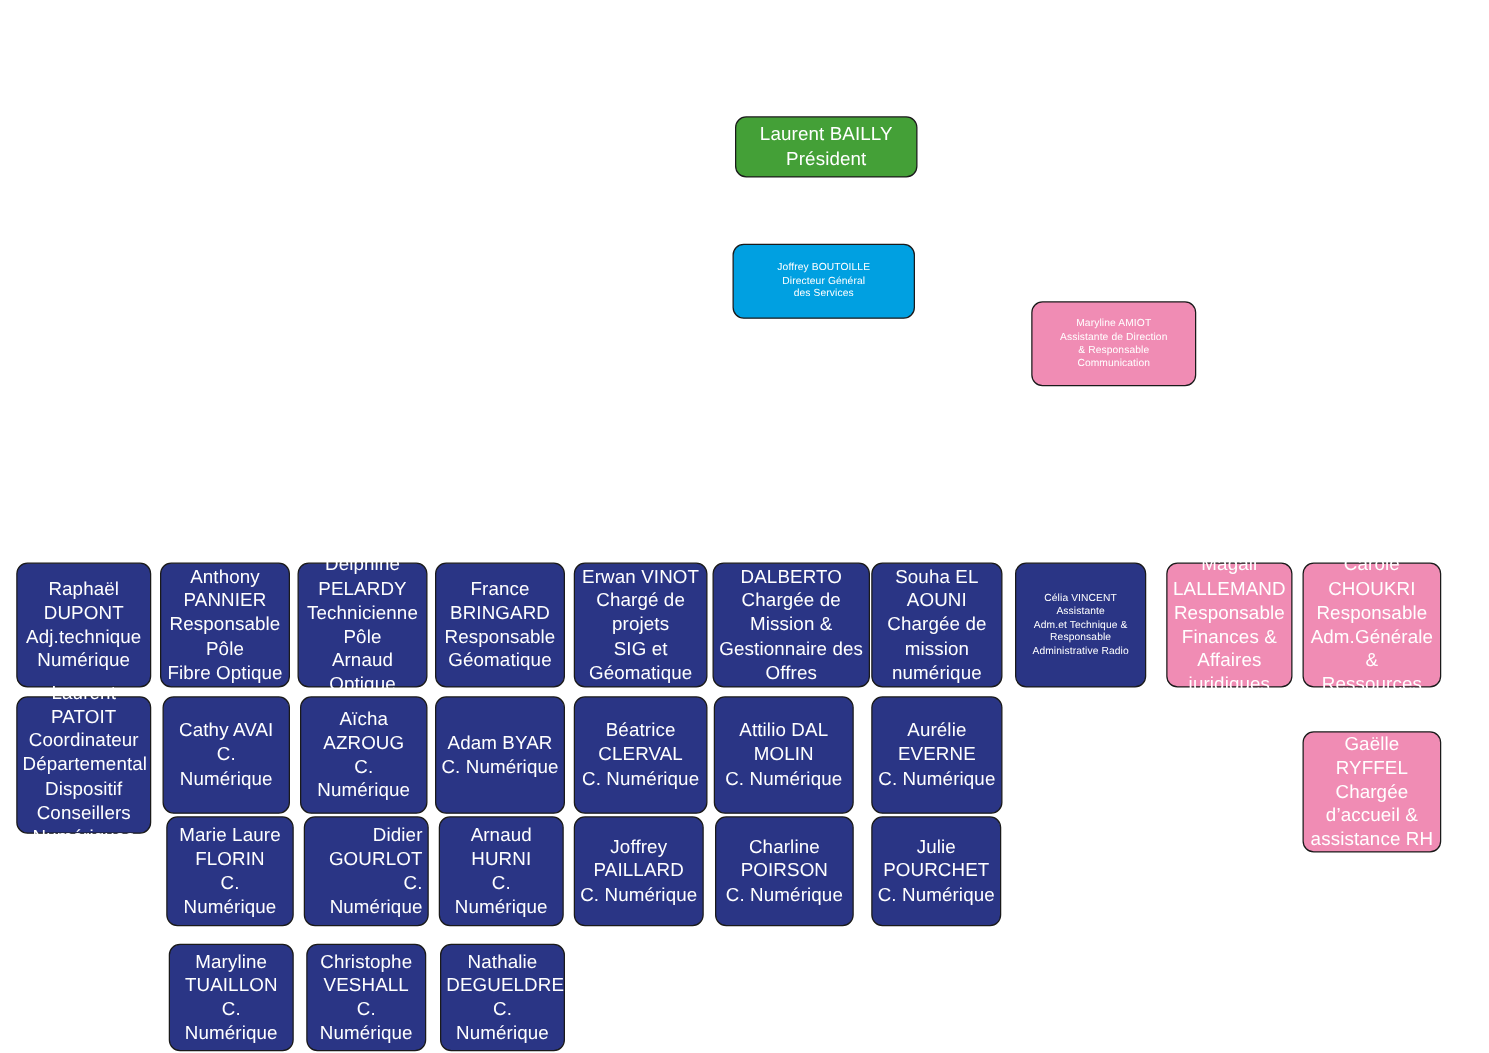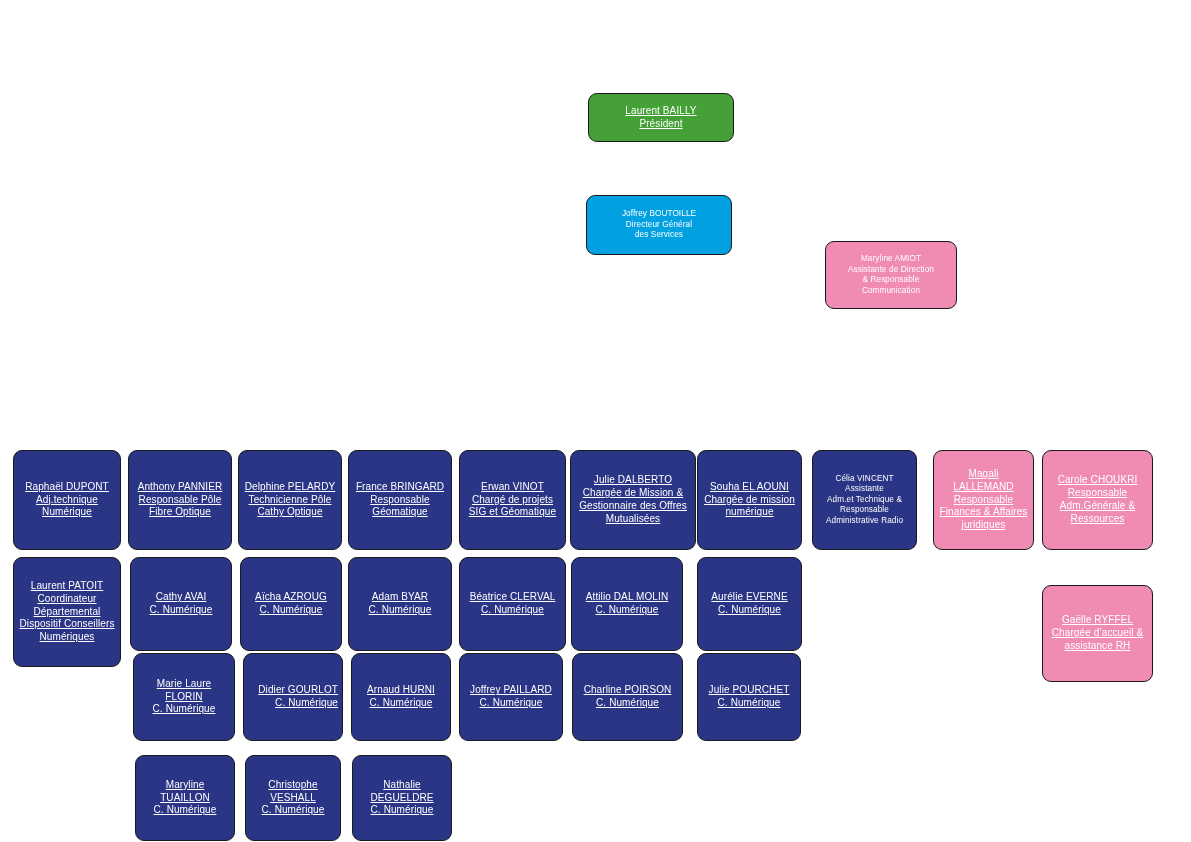--- a/index.html
+++ b/index.html
@@ -35,21 +35,21 @@
   .node .node-text {
     display: block;
     width: 100%;
     white-space: pre-line;
   }
   
   .theme-green { background: #44a037; }
   .theme-cyan  { background: #00a0e1; text-align: center; }
   .theme-navy  { background: #2a3585; }
   .theme-pink  { background: #f08cb4; }
-  .fs-9  { font-size: 10px; text-decoration: underline; }
+  .fs-9  { font-size: 15px; }
   .fs-8  { font-size: 8.2px; }
 </style>
 </head>
 <body>
 
 <div id="org-canvas" style="width: 1191px; height: 842px; background: rgb(255, 255, 255);">
     <div class="node theme-green fs-9" style="left: 588px; top: 93px; width: 146px; height: 49px;">
       <span class="node-text">Laurent BAILLY
 Président</span>
     </div>
@@ -70,21 +70,21 @@
 Communication</span>
     </div>
     <div class="node theme-navy fs-9" style="left: 128px; top: 450px; width: 104px; height: 100px;">
       <span class="node-text">Anthony PANNIER
 Responsable Pôle
 Fibre Optique</span>
     </div>
     <div class="node theme-navy fs-9" style="left: 238px; top: 450px; width: 104px; height: 100px;">
       <span class="node-text">Delphine PELARDY
 Technicienne Pôle
-Cathy Optique</span>
+Arnaud Optique</span>
     </div>
     <div class="node theme-navy fs-9" style="left: 348px; top: 450px; width: 104px; height: 100px;">
       <span class="node-text">France BRINGARD
 Responsable
 Géomatique</span>
     </div>
     <div class="node theme-navy fs-9" style="left: 459px; top: 450px; width: 107px; height: 100px;">
       <span class="node-text">Erwan VINOT
 Chargé de projets
 SIG et Géomatique</span>

